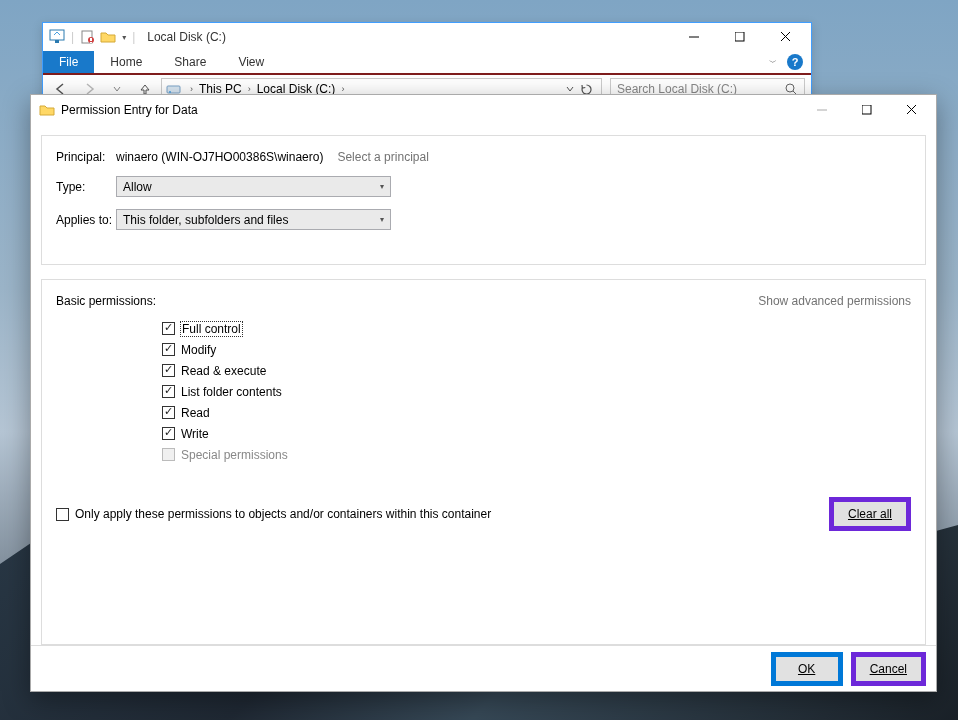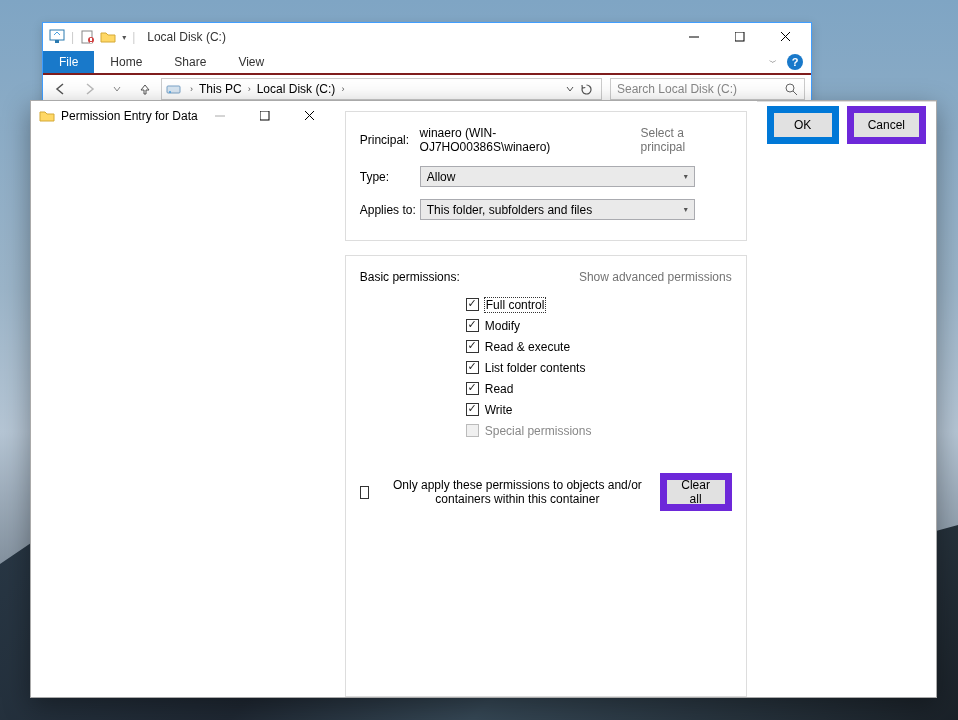--- a/index.html
+++ b/index.html
@@ -29,21 +29,21 @@
 .bc-icon { width:16px; height:16px; margin-right:4px; }
 .bc-item { padding: 0 2px; }
 .bc-sep { padding:0 4px; color:#555; font-size:9px; }
 .bc-end { margin-left:auto; display:flex; align-items:center; gap:6px; padding-right:4px; }
 .search-box { width:195px; height:22px; border:1px solid #ccc; display:flex; align-items:center; padding:0 6px; color:#777; }
 .search-box input { border:none; flex:1; outline:none; font-size:12px; color:#333; }
 .search-box input::placeholder { color:#888; }
 .search-ic { margin-left:auto; }
 
 
-.perm-dialog { position:absolute; left:30px; top:100px; width:907px; height:598px; background:#fff; border:1px solid #aaa; box-shadow: 0 8px 25px rgba(0,0,0,0.35); display:flex; flex-direction:row; }
+.perm-dialog { position:absolute; left:30px; top:94px; width:907px; height:598px; background:#fff; border:1px solid #aaa; box-shadow: 0 8px 25px rgba(0,0,0,0.35); display:flex; flex-direction:column; }
 .dlg-title { height:30px; display:flex; align-items:center; padding:0 2px 0 8px; }
 .dlg-folder-ic { width:16px; height:16px; margin-right:6px; }
 .dlg-controls { margin-left:auto; display:flex; }
 .dlg-btn { width:45px; height:28px; display:flex; align-items:center; justify-content:center; font-size:11px; }
 .dlg-btn.min { color:#aaa; }
 .dlg-body { flex:1; padding:10px 10px 0 10px; display:flex; flex-direction:column; }
 .section-box { border:1px solid #ddd; padding:14px 14px; }
 .section-box.top { height:130px; }
 .row { display:flex; align-items:center; margin-bottom:12px; }
 .row-label { width:60px; color:#000; }
@@ -56,21 +56,21 @@
 .perms-title { }
 .perms-list { margin-left:64px; }
 .cb-row { display:flex; align-items:center; height:21px;padding-left:42px; }
 .checkbox { width:13px; height:13px; border:1px solid #333; margin-right:6px; display:flex; align-items:center; justify-content:center; font-size:12px; line-height:1; color:#1a1a1a; background:#fff; }
 .checkbox.checked::after { content:"✓"; font-size:11px; position:relative; top:-1px; }
 .checkbox.disabled { border-color:#bbb; background:#f0f0f0; }
 .cb-label { }
 .cb-label.disabled { color:#888; }
 .cb-label.focused { outline: 1px dotted #333; padding: 0 1px; }
 .only-row { display:flex; align-items:center; margin-top:32px;text-align:center; }
-.btn { background:#e1e1e1; border:7px solid #6d28d9; padding:12px 14px; height:22px; display:flex; align-items:center; justify-content:center; cursor:default; min-width:65px; }
+.btn { background:#e1e1e1; border:5px solid #6d28d9; padding:12px 14px; height:22px; display:flex; align-items:center; justify-content:center; cursor:default; min-width:65px;text-decoration:underline; }
 .btn.default { border-color:#0078D7; background:#e1e1e1; }
 .clear-btn { margin-left:auto; }
 .dlg-footer { border-top:1px solid #ddd; height:46px; display:flex; align-items:center; justify-content:flex-end; padding:0 10px; gap:8px; }
 svg { display:block; }
 </style>
 </head>
 <body>
 
 <div class="bg-mountain"></div>
 

